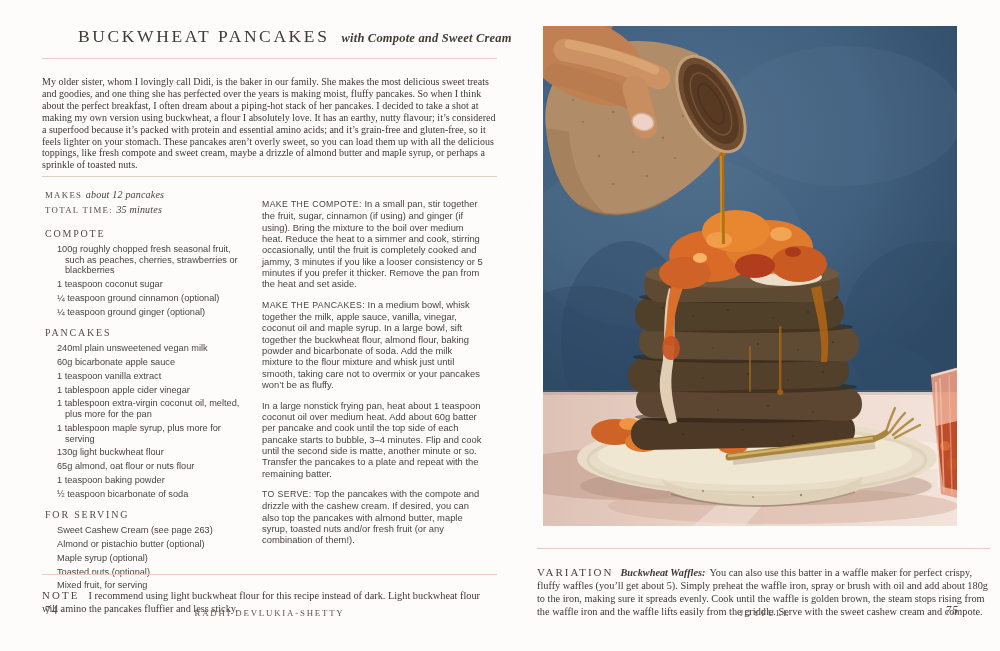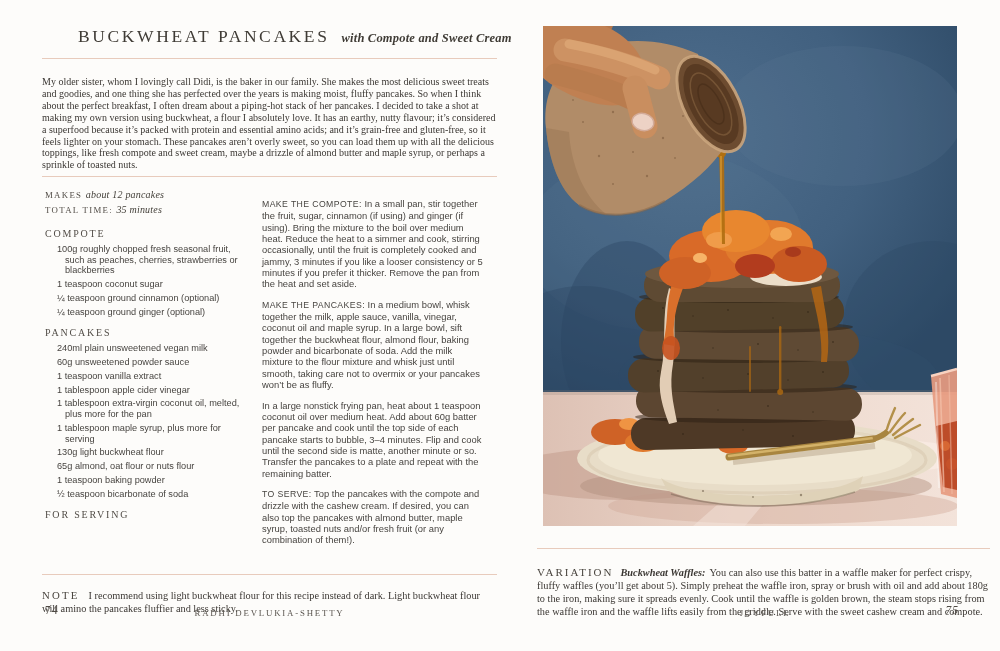--- a/index.html
+++ b/index.html
@@ -79,32 +79,39 @@
     <ul class="ing-list">
       <li>100g roughly chopped fresh seasonal fruit, such as peaches, cherries, strawberries or blackberries</li>
       <li>1 teaspoon coconut sugar</li>
       <li>¼ teaspoon ground cinnamon (optional)</li>
       <li>¼ teaspoon ground ginger (optional)</li>
     </ul>
 
     <div class="ing-h">PANCAKES</div>
     <ul class="ing-list">
       <li>240ml plain unsweetened vegan milk</li>
-      <li>60g unsweetened powder sauce</li>
+      <li>60g bicarbonate apple sauce</li>
       <li>1 teaspoon vanilla extract</li>
       <li>1 tablespoon apple cider vinegar</li>
       <li>1 tablespoon extra-virgin coconut oil, melted, plus more for the pan</li>
       <li>1 tablespoon maple syrup, plus more for serving</li>
       <li>130g light buckwheat flour</li>
       <li>65g almond, oat flour or nuts flour</li>
       <li>1 teaspoon baking powder</li>
       <li>½ teaspoon bicarbonate of soda</li>
     </ul>
 
     <div class="ing-h">FOR SERVING</div>
+    <ul class="ing-list">
+      <li>Sweet Cashew Cream (see page 263)</li>
+      <li>Almond or pistachio butter (optional)</li>
+      <li>Maple syrup (optional)</li>
+      <li>Toasted nuts (optional)</li>
+      <li>Mixed fruit, for serving</li>
+    </ul>
   </div>
 
   <div class="col-method">
     <p><span class="lead">MAKE THE COMPOTE:</span> <span>In a small pan, stir together the fruit, sugar, cinnamon (if using) and ginger (if using). Bring the mixture to the boil over medium heat. Reduce the heat to a simmer and cook, stirring occasionally, until the fruit is completely cooked and jammy, 3 minutes if you like a looser consistency or 5 minutes if you prefer it thicker. Remove the pan from the heat and set aside.</span></p>
     <p><span class="lead">MAKE THE PANCAKES:</span> <span>In a medium bowl, whisk together the milk, apple sauce, vanilla, vinegar, coconut oil and maple syrup. In a large bowl, sift together the buckwheat flour, almond flour, baking powder and bicarbonate of soda. Add the milk mixture to the flour mixture and whisk just until smooth, taking care not to overmix or your pancakes won’t be as fluffy.</span></p>
     <p><span>In a large nonstick frying pan, heat about 1 teaspoon coconut oil over medium heat. Add about 60g batter per pancake and cook until the top side of each pancake starts to bubble, 3–4 minutes. Flip and cook until the second side is matte, another minute or so. Transfer the pancakes to a plate and repeat with the remaining batter.</span></p>
     <p><span class="lead">TO SERVE:</span> <span>Top the pancakes with the compote and drizzle with the cashew cream. If desired, you can also top the pancakes with almond butter, maple syrup, toasted nuts and/or fresh fruit (or any combination of them!).</span></p>
   </div>
 
   <div class="rule" id="ruleNote"></div>

